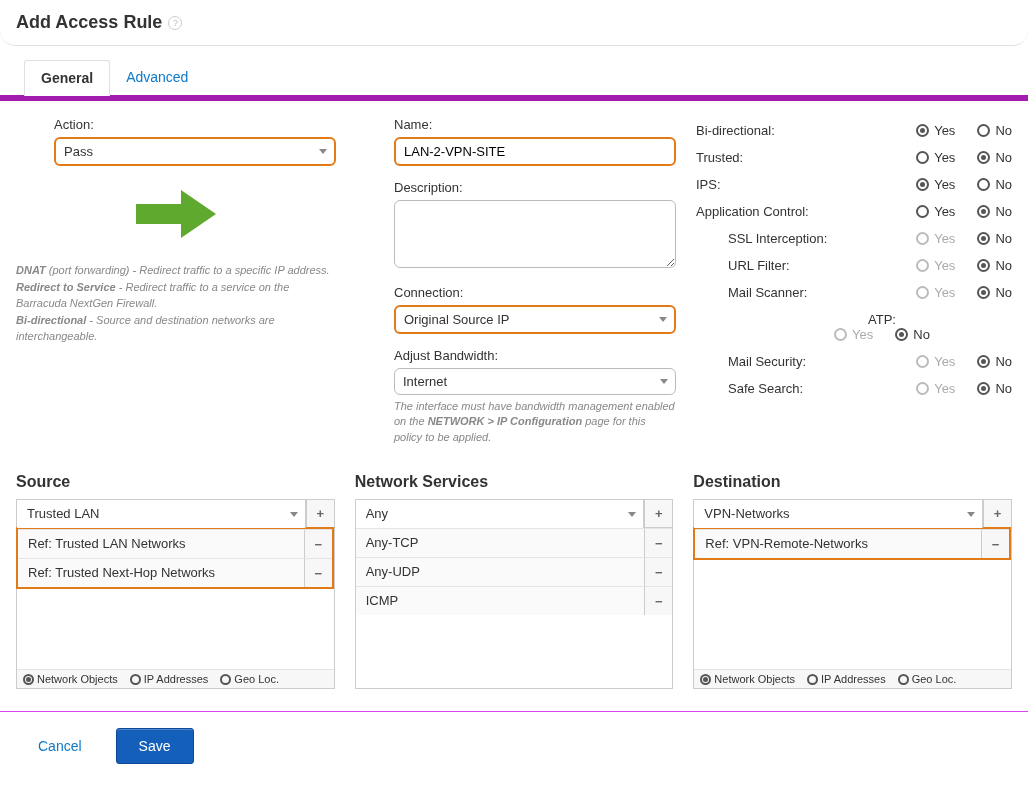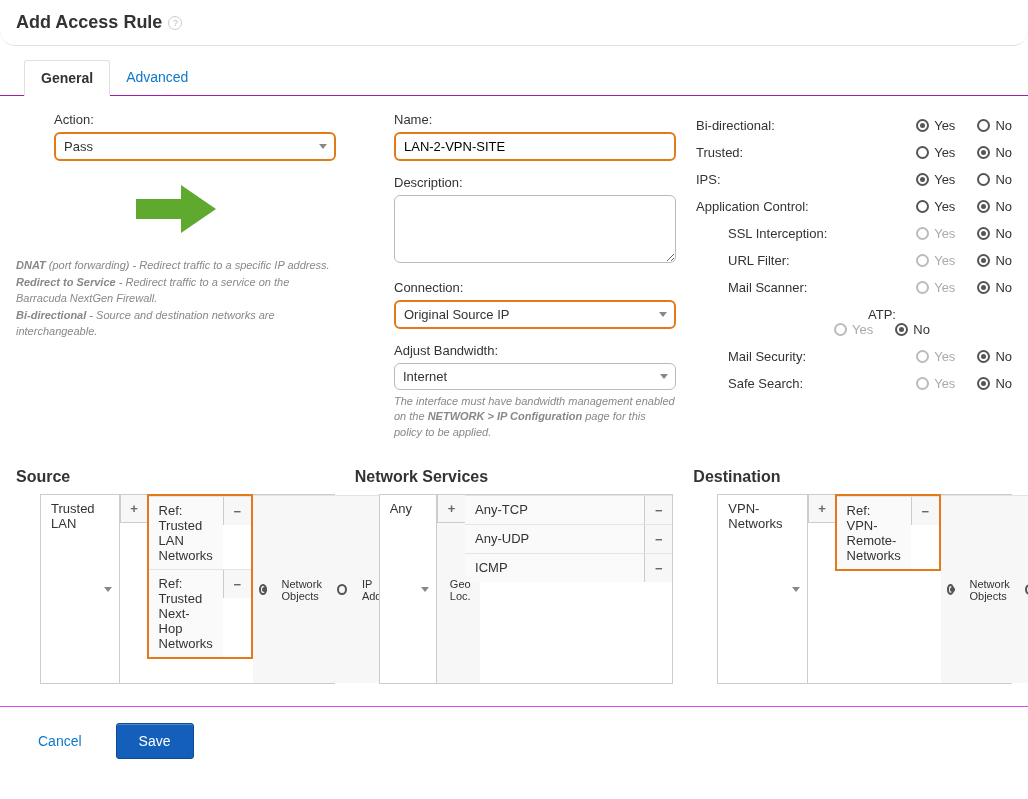--- a/index.html
+++ b/index.html
@@ -4,21 +4,21 @@
 <style>
 * { box-sizing: border-box; margin: 0; padding: 0; }
 body { font-family: Arial, Helvetica, sans-serif; font-size: 13px; color: #333; background: #fff; }
 
 .container { width: 1028px; }
 
 .header { display: flex; align-items: center; padding: 12px 16px 12px 16px; border-bottom: 1px solid #e0e0e0; border-radius: 15px; }
 .header h1 { font-size: 18px; font-weight: bold; margin-right: 6px; }
 .help-icon { width: 14px; height: 14px; border: 1px solid #ccc; border-radius: 50%; display: inline-flex; align-items: center; justify-content: center; font-size: 9px; color: #bbb; }
 
-.tabs { display: flex; padding: 14px 0 0 24px; border-bottom: 1px solid #a21caf; }
+.tabs { display: flex; padding: 14px 0 0 24px; border-bottom: 6px solid #a21caf; }
 .tab { padding: 9px 16px; font-size: 14px; cursor: pointer; }
 .tab.active { border: 1px solid #e0e0e0; border-bottom: 1px solid #fff; border-radius: 3px 3px 0 0; margin-bottom: -1px; font-weight: bold; color: #333; }
 .tab.inactive { color: #0d79c9; }
 
 .main { display: flex; padding: 16px 16px 0 16px; gap: 20px; }
 .col { flex: 1; min-width: 0; }
 .col1 { flex: 0 0 320px; }
 .col2 { flex: 0 0 320px; }
 .col3 { flex: 1; }
 
@@ -51,32 +51,32 @@
 .radio-circle.checked::after { content: ""; position: absolute; top: 2px; left: 2px; width: 5px; height: 5px; background: #555; border-radius: 50%; }
 .radio-circle.disabled { border-color: #bbb; }
 .radio-opt.disabled { color: #aaa; }
 
 .footnote { font-size: 11px; color: #888; font-style: italic; line-height: 1.4; margin-top: 4px; }
 
 .bottom-row { display: flex; gap: 20px; padding: 14px 16px 0 16px; }
 .panel { flex: 1; min-width: 0; }
 .panel h3 { font-size: 16px; font-weight: bold; margin-bottom: 8px; }
 
-.panel-box { border: 1px solid #ccc; min-height: 190px; display: flex; flex-direction: row; margin-left: 24px; }
+.panel-box { border: 1px solid #ccc; min-height: 190px; display: flex; flex-direction: column; }
 .panel-top { display: flex; }
 .panel-select { flex: 1; border: none; border-right: 1px solid #ccc; padding: 6px 24px 6px 10px; position: relative; background: #fff; }
 .sq-btn { width: 28px; height: 28px; border-left: 1px solid #ccc; border-bottom: 1px solid #ccc; background: #f7f7f7; display: flex; align-items:center; justify-content:center; color: #666; font-weight: bold; cursor: pointer; }
 .panel-items { flex: 1; }
 .panel-item-row { display: flex; border-top: 1px solid #e4e4e4; }
 .panel-item { flex: 1; padding: 6px 10px; background: #fafafa; }
 .panel-item-row .sq-btn { border-bottom: none; border-top: none; }
 .items-highlight { border: 2px solid #e27a17; margin: -1px 0 0 -1px; }
 
 .segbar { border-top: 1px solid #e4e4e4; background: #f7f7f7; padding: 3px 6px; display: flex; gap: 12px; font-size: 11px; }
-.seg-opt { display: flex; align-items: center; gap: 15px; }
+.seg-opt { display: flex; align-items: center; gap: 3px; }
 .seg-radio { width: 11px; height: 11px; border: 2px solid #555; border-radius: 50%; position: relative; }
 .seg-radio.checked::after { content:""; position:absolute; top:1px; left:1px; width:5px; height:5px; background:#555; border-radius:50%; }
 
 .footer { border-top: 1px solid #d946ef; margin-top: 22px; padding: 16px; display: flex; gap: 12px; }
 .btn { padding: 9px 22px; font-size: 14px; border-radius: 3px; cursor: pointer; border: none; }
 .btn-cancel { background: transparent; color: #0d79c9; }
 .btn-save { background: #145fb9; color: #fff; border: 1px solid #0d4a99; box-shadow: inset 0 1px 0 rgba(255,255,255,0.25);}
 </style>
 </head>
 <body>

